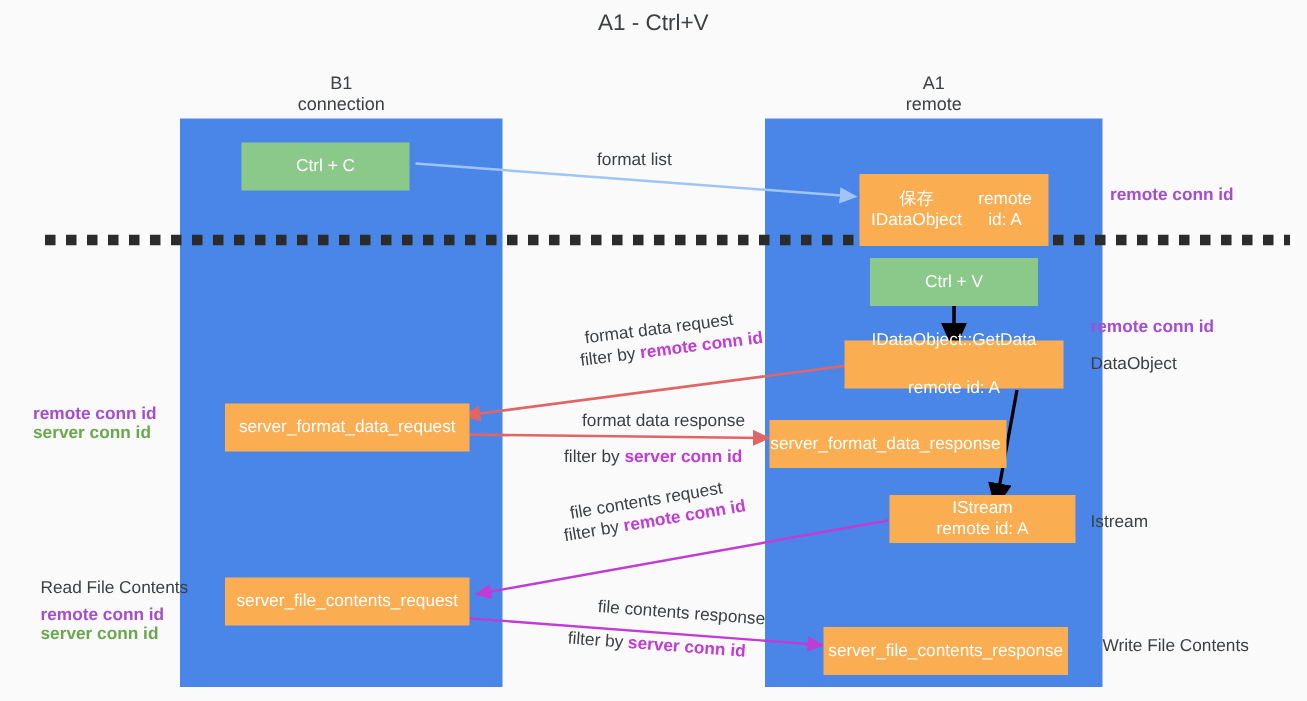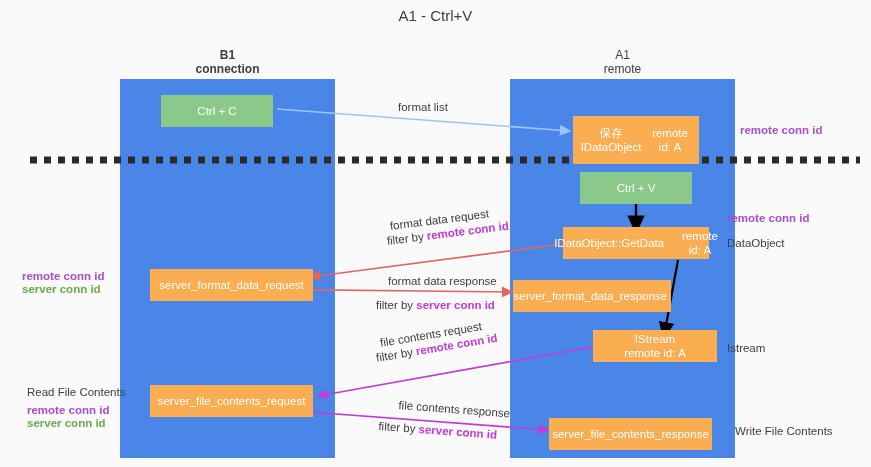--- a/index.html
+++ b/index.html
@@ -50,21 +50,21 @@
 </style>
 </head>
 <body>
 
 <div id="stage">
 
   <div class="title">
     <div>A1 - Ctrl+V</div>
   </div>
 
-  <div class="col-head" style="left:120px;top:48px;width:215px;font-weight:bold;">
+  <div class="col-head" style="left:120px;top:48px;width:215px;">
     <div>B1</div>
     <div>connection</div>
   </div>
   <div class="col-head" style="left:510px;top:48px;width:225px;">
     <div>A1</div>
     <div>remote</div>
   </div>
 
   <div class="lane" style="left:120px;top:79px;width:215px;height:379px;"></div>
   <div class="lane" style="left:510px;top:79px;width:225px;height:379px;"></div>
@@ -108,21 +108,21 @@
 
   <div class="box orange" style="left:573px;top:116px;width:126px;height:48px;flex-direction:row;">
     <span>保存IDataObject</span>
     <span>remote id: A</span>
   </div>
 
   <div class="box green" style="left:580px;top:172px;width:112px;height:25px;">
     <span>Ctrl + V</span>
   </div>
 
-  <div class="box orange" style="left:563px;top:227px;width:146px;height:32px;flex-direction:row;gap:18px;">
+  <div class="box orange" style="left:563px;top:227px;width:146px;height:32px;flex-direction:column;gap:18px;">
     <span>IDataObject::GetData</span>
     <span>remote id: A</span>
   </div>
 
   <div class="box orange" style="left:150px;top:269px;width:163px;height:24px;">
     <span>server_format_data_request</span>
   </div>
 
   <div class="box orange" style="left:513px;top:280px;width:158px;height:24px;justify-content:flex-end;">
     <span>server_format_data_response</span>

